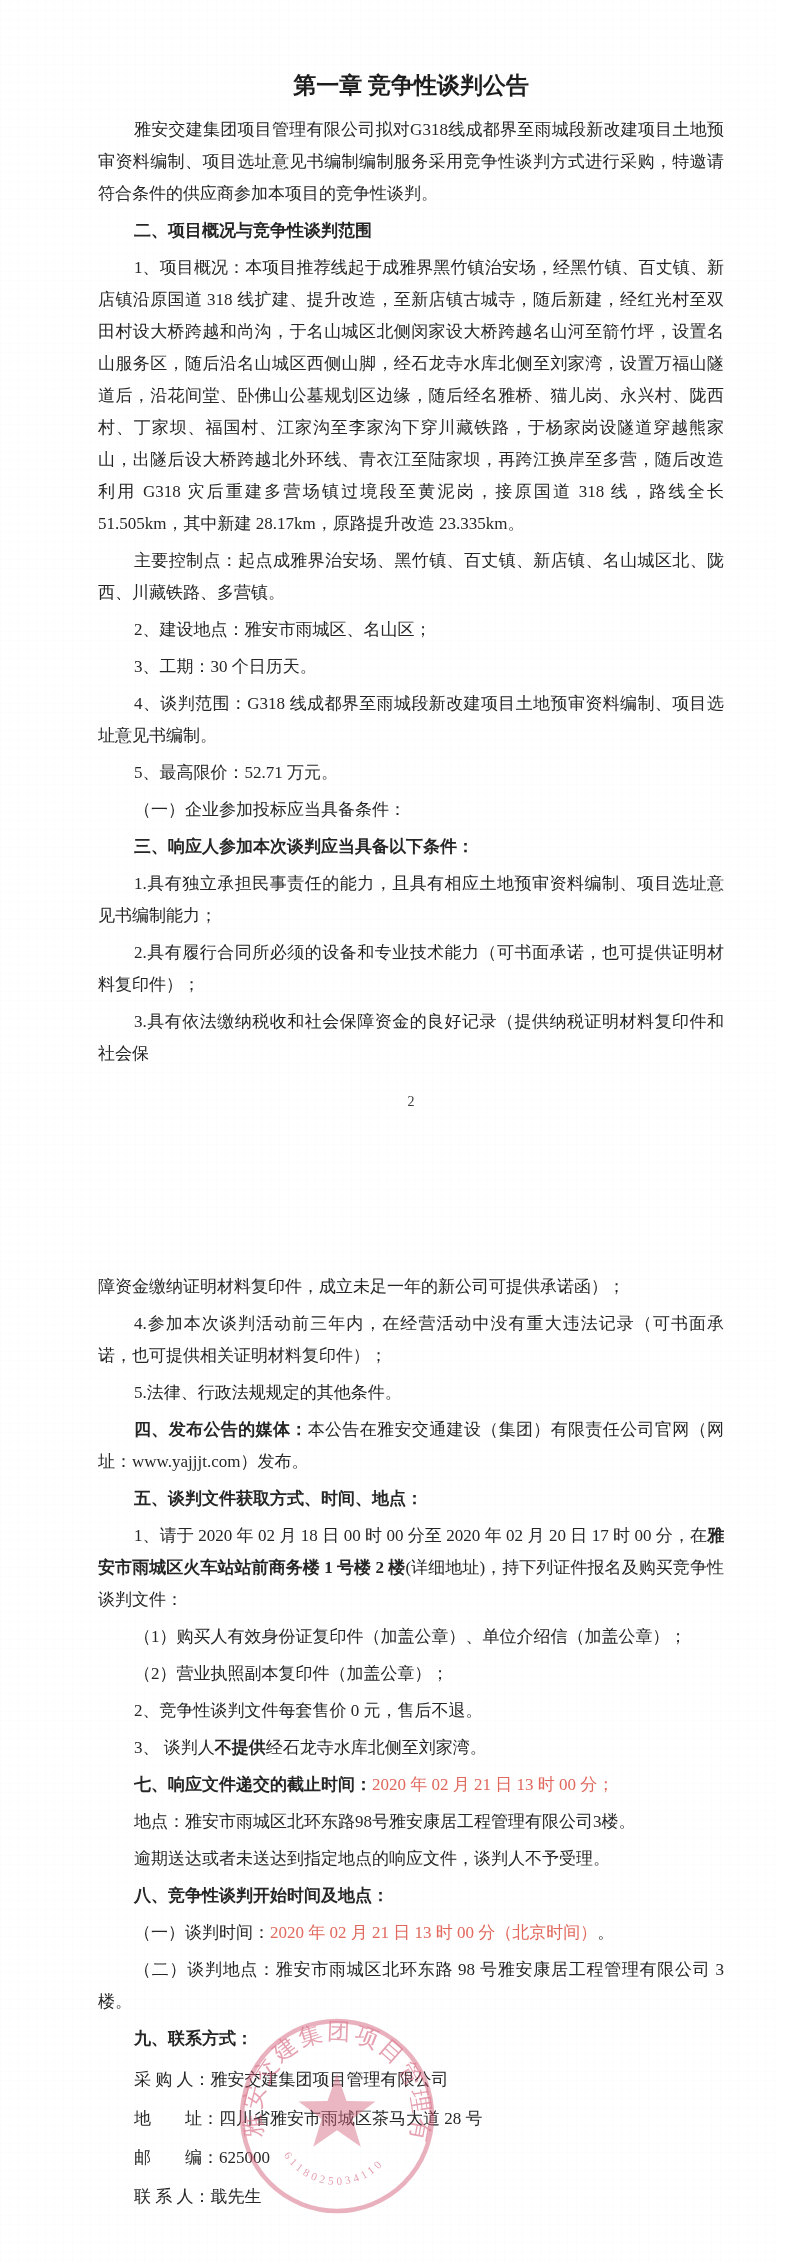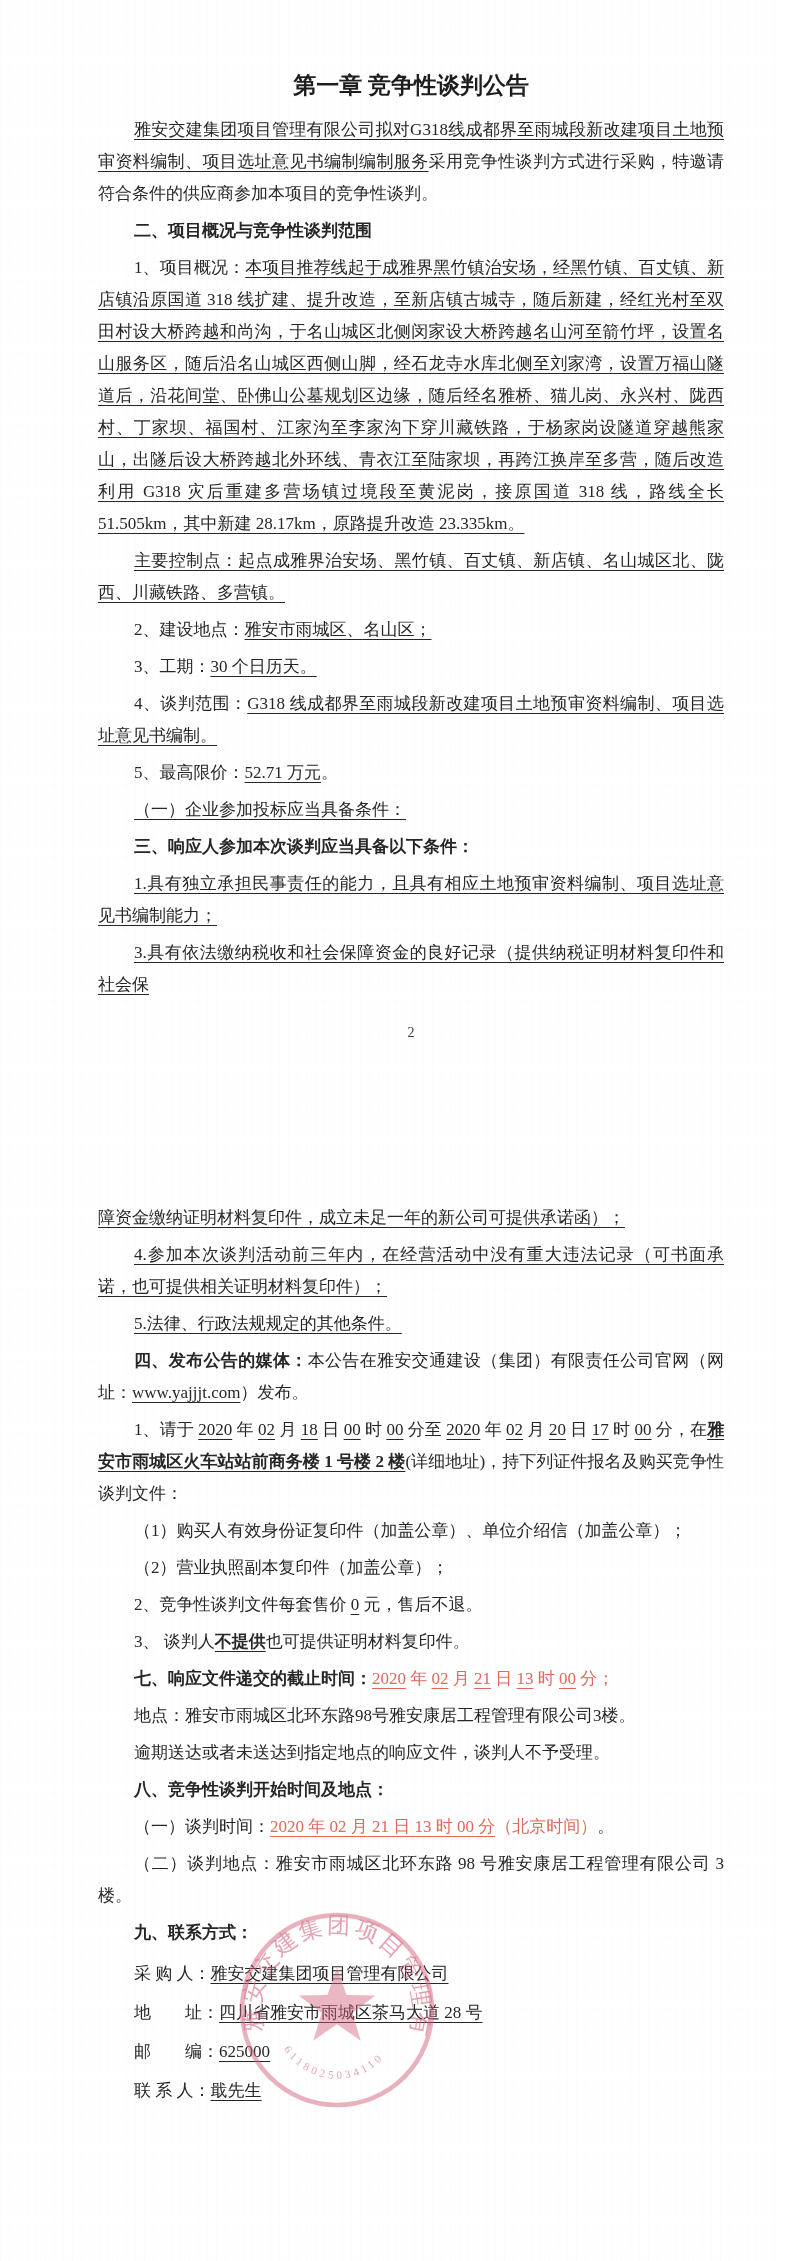--- a/index.html
+++ b/index.html
@@ -14,21 +14,21 @@
   }
   .page{padding:0 56px 0 98px;}
   .doc-title{
     font-size:23px;font-weight:bold;text-align:center;
     padding-top:70px;margin:0 0 12px 0;line-height:32px;color:#1d1d1d;
   }
   p{margin:0;font-size:17px;line-height:32px;text-align:justify;text-indent:36px;}
   p.item{margin:5px 0;}
   p.cont{text-indent:0;}
   .b{font-weight:bold;}
-  .u{text-decoration:underline;text-underline-offset:4px;text-decoration-thickness:1px;}
+  .u{text-underline-offset:4px;text-decoration-thickness:1px;}
   .red{color:#e0685c;}
   .pagenum{text-align:center;text-indent:0;font-size:14px;color:#3a3a3a;margin-top:16px;}
   .page-gap{height:148px;}
   .contacts{position:relative;margin-top:10px;}
   .contacts p{margin:9px 0;line-height:30px;}
   .stamp{
     position:absolute;left:138px;top:-50px;width:202px;height:202px;
     pointer-events:none;opacity:0.82;
   }
 </style>
@@ -57,48 +57,50 @@
     <p class="item"><span>4、谈判范围：</span><span class="u">G318 线成都界至雨城段新改建项目土地预审资料编制、项目选址意见书编制。</span></p>
 
     <p class="item"><span>5、最高限价：</span><span class="u">52.71 万元</span><span>。</span></p>
 
     <p class="item"><span class="u">（一）企业参加投标应当具备条件：</span></p>
 
     <p class="item b">三、响应人参加本次谈判应当具备以下条件：</p>
 
     <p class="item"><span class="u">1.具有独立承担民事责任的能力，且具有相应土地预审资料编制、项目选址意见书编制能力；</span></p>
 
+    <p class="item"><span class="u">2.具有履行合同所必须的设备和专业技术能力（可书面承诺，也可提供证明材料复印件）；</span></p>
 
     <p class="item"><span class="u">3.具有依法缴纳税收和社会保障资金的良好记录（提供纳税证明材料复印件和社会保</span></p>
 
     <p class="pagenum">2</p>
   </div>
 
   <div class="page-gap"></div>
 
   <div class="page">
 
     <p class="item cont"><span class="u">障资金缴纳证明材料复印件，成立未足一年的新公司可提供承诺函）；</span></p>
 
     <p class="item"><span class="u">4.参加本次谈判活动前三年内，在经营活动中没有重大违法记录（可书面承诺，也可提供相关证明材料复印件）；</span></p>
 
     <p class="item"><span class="u">5.法律、行政法规规定的其他条件。</span></p>
 
     <p class="item"><span class="b">四、发布公告的媒体：</span><span>本公告在雅安交通建设（集团）有限责任公司官网（网址：</span><span class="u">www.yajjjt.com</span><span>）发布。</span></p>
 
+    <p class="item b">五、谈判文件获取方式、时间、地点：</p>
 
     <p class="item"><span>1、请于 </span><span class="u">2020</span><span> 年 </span><span class="u">02</span><span> 月 </span><span class="u">18</span><span> 日 </span><span class="u">00</span><span> 时 </span><span class="u">00</span><span> 分至 </span><span class="u">2020</span><span> 年 </span><span class="u">02</span><span> 月 </span><span class="u">20</span><span> 日 </span><span class="u">17</span><span> 时 </span><span class="u">00</span><span> 分，在</span><span class="b u">雅安市雨城区火车站站前商务楼 1 号楼 2 楼</span><span>(详细地址)，持下列证件报名及购买竞争性谈判文件：</span></p>
 
     <p class="item">（1）购买人有效身份证复印件（加盖公章）、单位介绍信（加盖公章）；</p>
 
     <p class="item">（2）营业执照副本复印件（加盖公章）；</p>
 
     <p class="item"><span>2、竞争性谈判文件每套售价 </span><span class="u">0</span><span> 元，售后不退。</span></p>
 
-    <p class="item"><span>3、 谈判人</span><span class="b u">不提供</span><span>也可提供证明材料复印件。</span></p>
+    <p class="item"><span>3、 谈判人</span><span class="b u">不提供</span><span>经石龙寺水库北侧至刘家湾。</span></p>
 
     <p class="item"><span class="b">七、响应文件递交的截止时间：</span><span class="red u">2020</span><span class="red"> 年 </span><span class="red u">02</span><span class="red"> 月 </span><span class="red u">21</span><span class="red"> 日 </span><span class="red u">13</span><span class="red"> 时 </span><span class="red u">00</span><span class="red"> 分；</span></p>
 
     <p class="item">地点：雅安市雨城区北环东路98号雅安康居工程管理有限公司3楼。</p>
 
     <p class="item">逾期送达或者未送达到指定地点的响应文件，谈判人不予受理。</p>
 
     <p class="item b">八、竞争性谈判开始时间及地点：</p>
 
     <p class="item"><span>（一）谈判时间：</span><span class="red u">2020 年 02 月 21 日 13 时 00 分</span><span class="red">（北京时间）</span><span>。</span></p>

